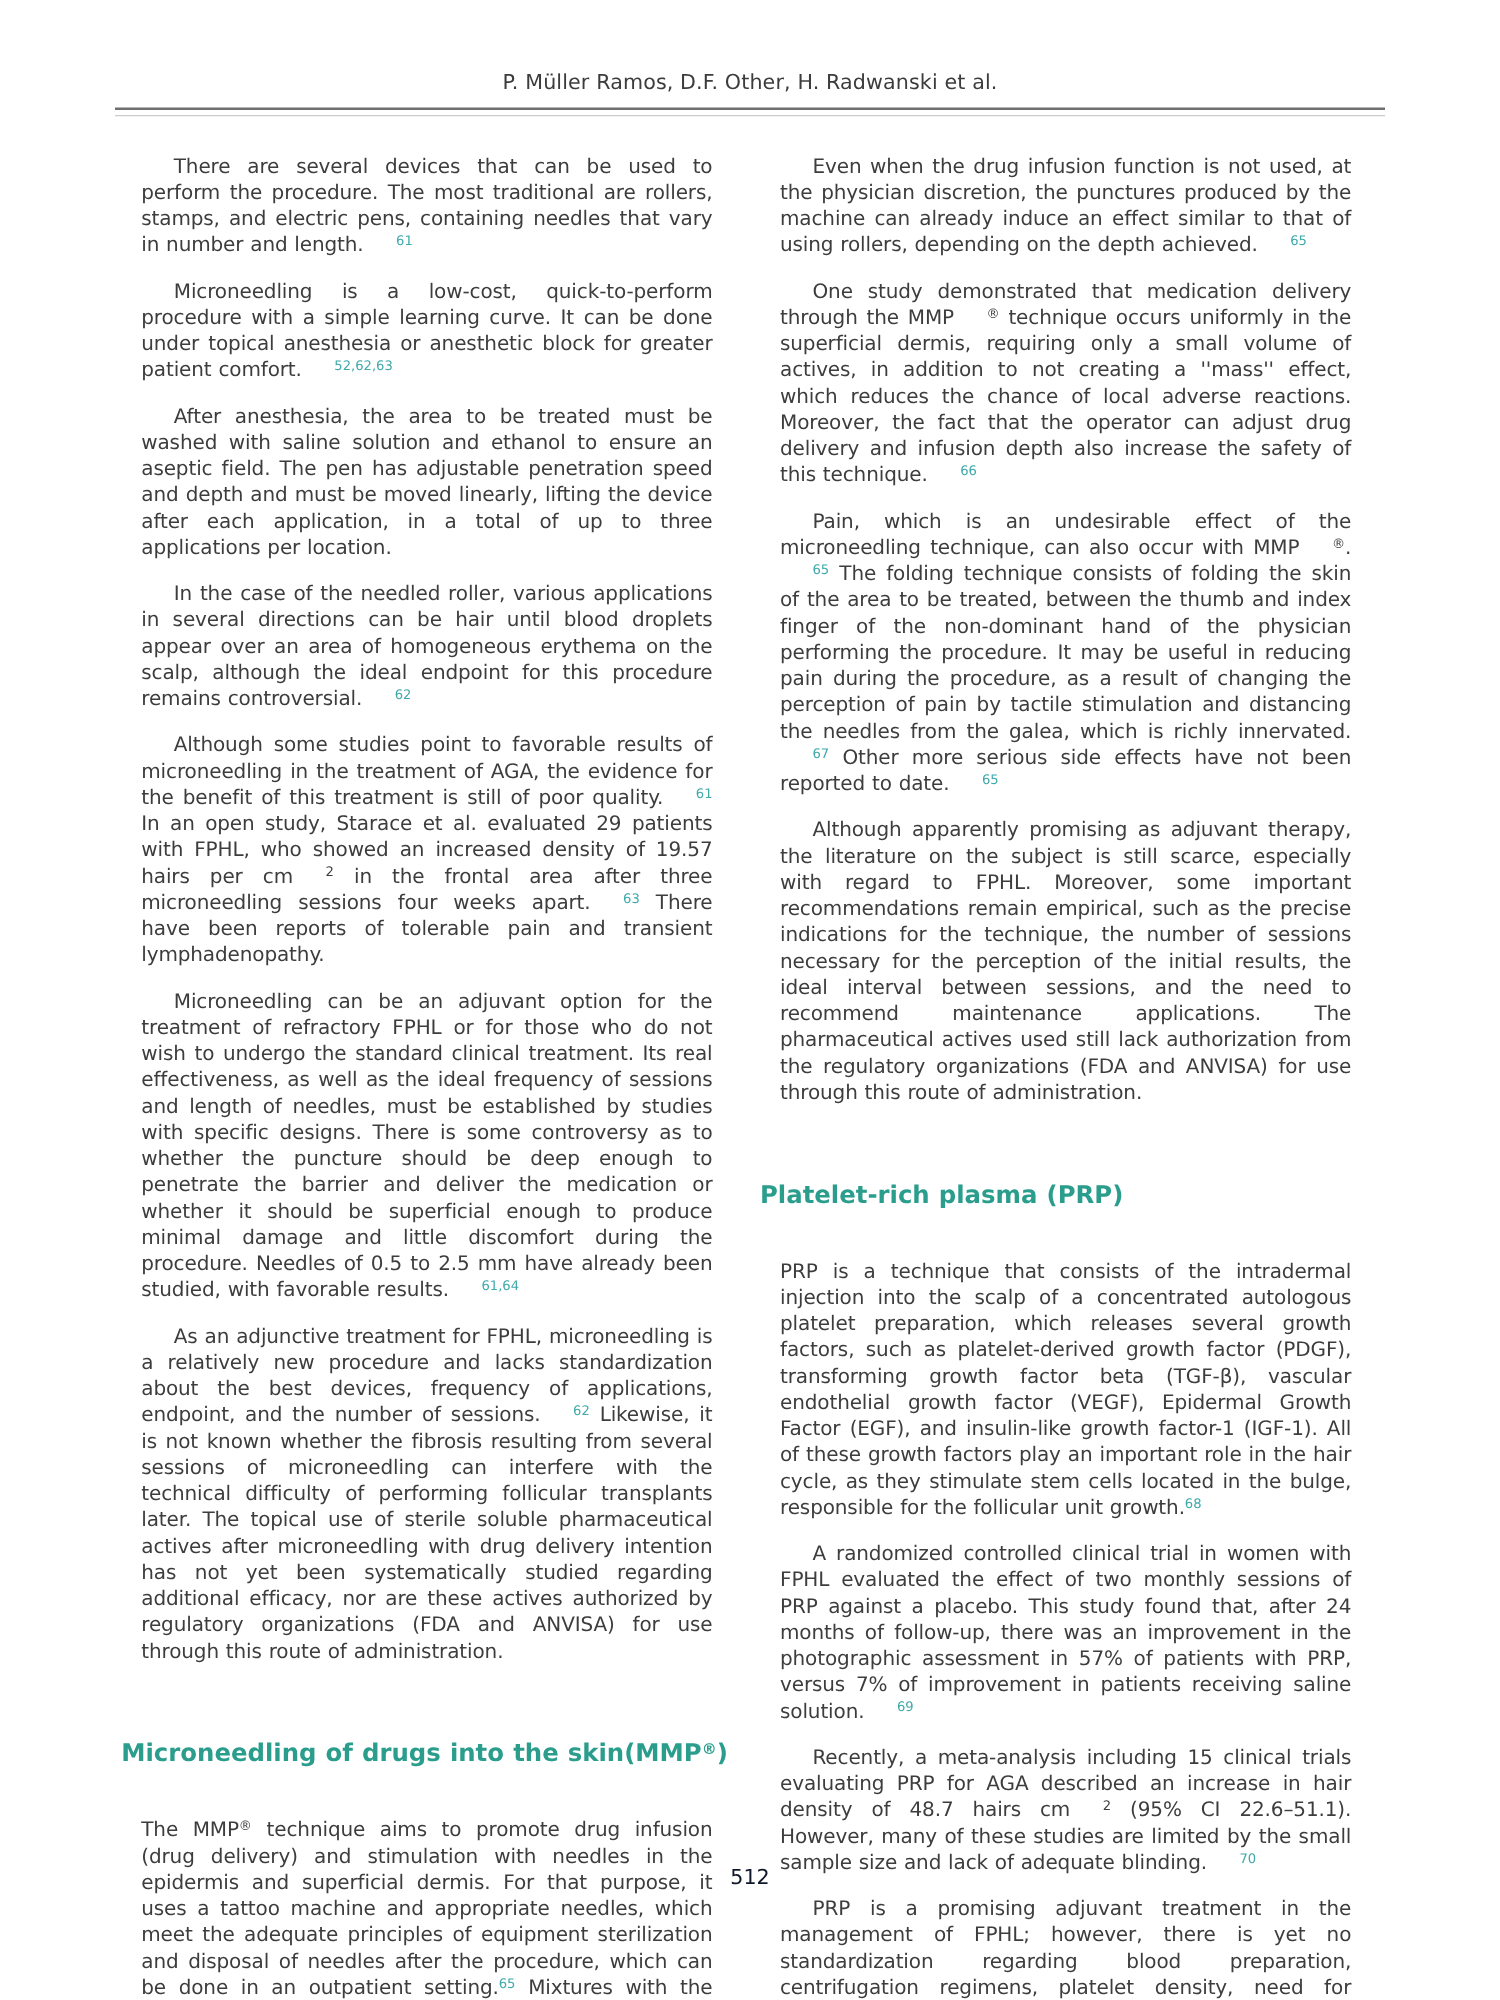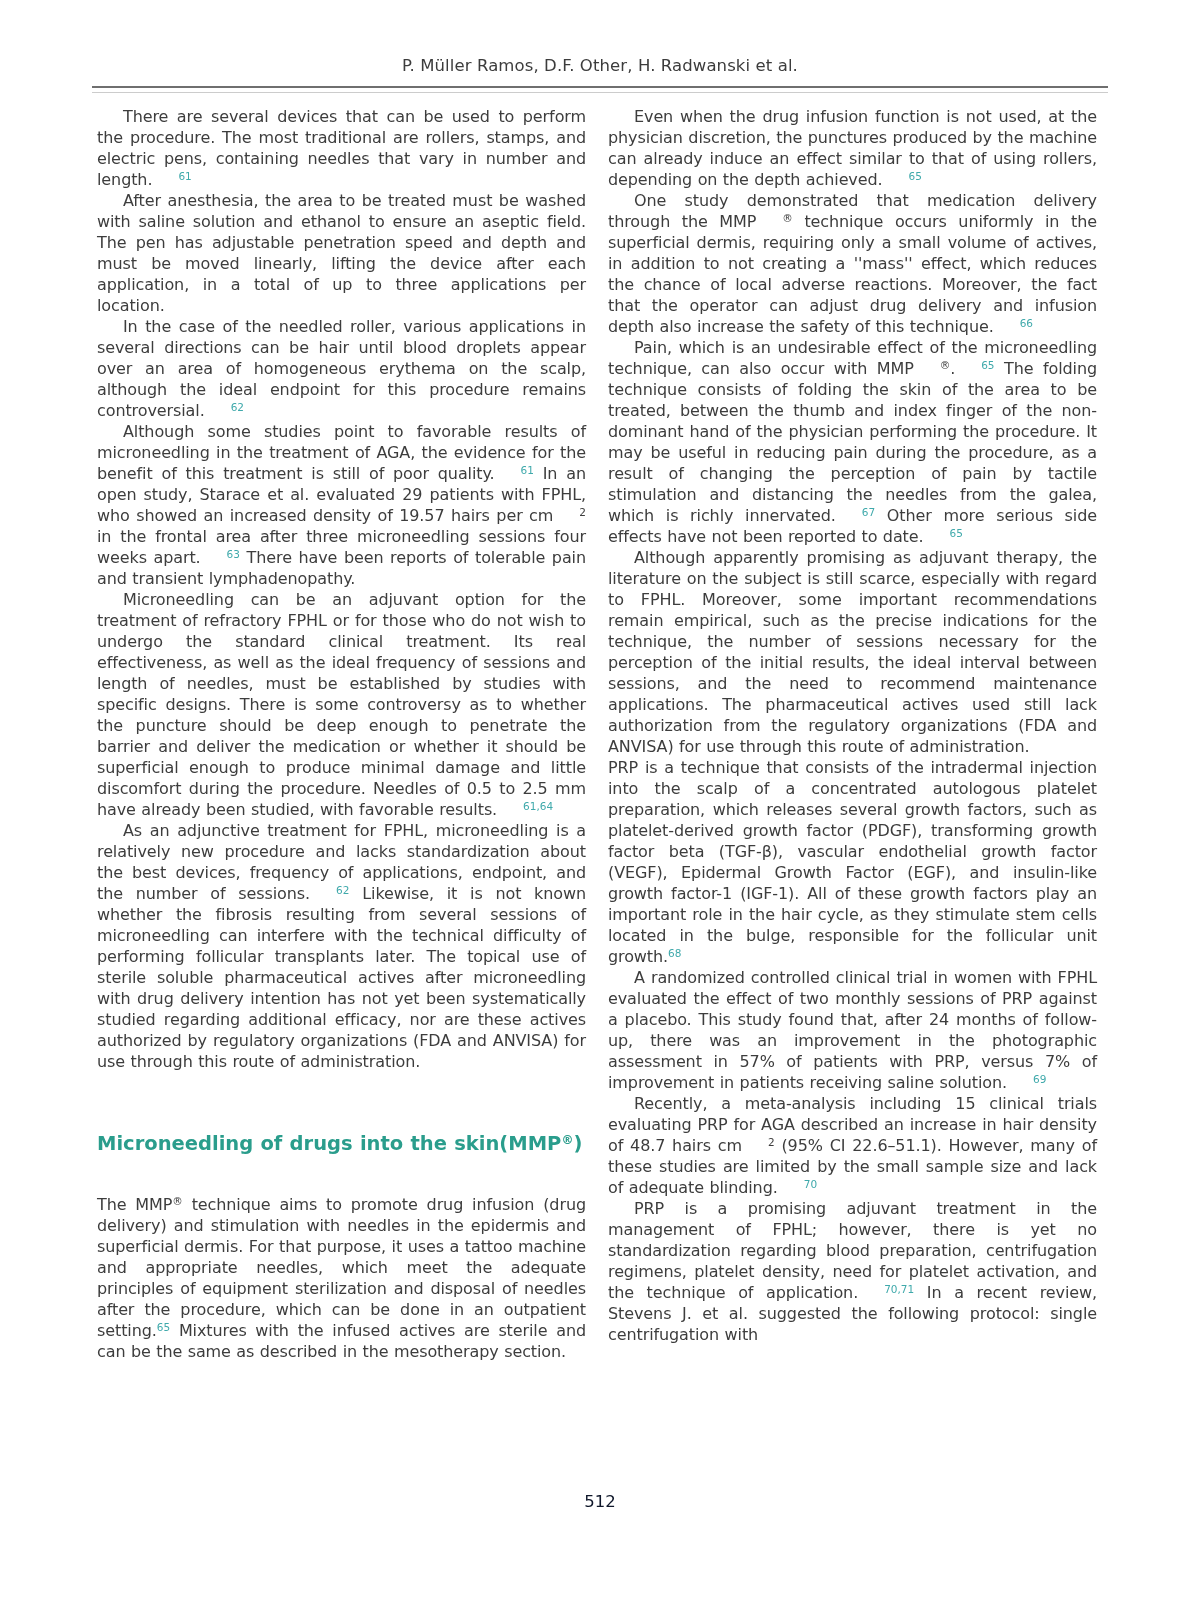--- a/index.html
+++ b/index.html
@@ -40,21 +40,21 @@
     gap: 22px;
   }
   .column {
     flex: 1 1 0;
     text-align: justify;
     font-size: 16px;
     line-height: 21px;
     letter-spacing: -0.1px;
     word-spacing: 0.5px;
   }
-  p.para { margin: 0; }
+  p.para { margin: 16px; }
   p.para.indent { text-indent: 26px; }
   h2.section-heading {
     color: var(--heading-color, #2a9d8c);
     font-size: 19.5px;
     line-height: 24px;
     font-weight: bold;
     margin: 60px 0 38px 0;
     text-align: left;
     letter-spacing: 0;
   }
@@ -82,33 +82,35 @@
 </head>
 <body>
 
 <div class="page" style="--heading-color: #2a9d8c; --ref-color: #3fa9ab; color: rgb(61, 61, 61);">
   <div class="running-head">P. Müller Ramos, D.F. Other, H. Radwanski et al.</div>
   <div class="header-rule"></div>
 
   <div class="columns">
     <div class="column" id="col-left">
         <p class="para indent"><span>There are several devices that can be used to perform the procedure. The most traditional are rollers, stamps, and electric pens, containing needles that vary in number and length.</span><span class="ref-sup">61</span></p>
+        <p class="para indent"><span>Microneedling is a low-cost, quick-to-perform procedure with a simple learning curve. It can be done under topical anesthesia or anesthetic block for greater patient comfort.</span><span class="ref-sup">52,62,63</span></p>
         <p class="para indent"><span>After anesthesia, the area to be treated must be washed with saline solution and ethanol to ensure an aseptic field. The pen has adjustable penetration speed and depth and must be moved linearly, lifting the device after each application, in a total of up to three applications per location.</span></p>
         <p class="para indent"><span>In the case of the needled roller, various applications in several directions can be hair until blood droplets appear over an area of homogeneous erythema on the scalp, although the ideal endpoint for this procedure remains controversial.</span><span class="ref-sup">62</span></p>
         <p class="para indent"><span>Although some studies point to favorable results of microneedling in the treatment of AGA, the evidence for the benefit of this treatment is still of poor quality.</span><span class="ref-sup">61</span><span> In an open study, Starace et al. evaluated 29 patients with FPHL, who showed an increased density of 19.57 hairs per cm</span><span class="dark-sup">2</span><span> in the frontal area after three microneedling sessions four weeks apart.</span><span class="ref-sup">63</span><span> There have been reports of tolerable pain and transient lymphadenopathy.</span></p>
         <p class="para indent"><span>Microneedling can be an adjuvant option for the treatment of refractory FPHL or for those who do not wish to undergo the standard clinical treatment. Its real effectiveness, as well as the ideal frequency of sessions and length of needles, must be established by studies with specific designs. There is some controversy as to whether the puncture should be deep enough to penetrate the barrier and deliver the medication or whether it should be superficial enough to produce minimal damage and little discomfort during the procedure. Needles of 0.5 to 2.5 mm have already been studied, with favorable results.</span><span class="ref-sup">61,64</span></p>
         <p class="para indent"><span>As an adjunctive treatment for FPHL, microneedling is a relatively new procedure and lacks standardization about the best devices, frequency of applications, endpoint, and the number of sessions.</span><span class="ref-sup">62</span><span> Likewise, it is not known whether the fibrosis resulting from several sessions of microneedling can interfere with the technical difficulty of performing follicular transplants later. The topical use of sterile soluble pharmaceutical actives after microneedling with drug delivery intention has not yet been systematically studied regarding additional efficacy, nor are these actives authorized by regulatory organizations (FDA and ANVISA) for use through this route of administration.</span></p>
         <h2 class="section-heading"><span>Microneedling of drugs into the skin(MMP</span><span class="dark-sup">®</span><span>)</span></h2>
         <p class="para"><span>The MMP</span><span class="dark-sup">®</span><span> technique aims to promote drug infusion (drug delivery) and stimulation with needles in the epidermis and superficial dermis. For that purpose, it uses a tattoo machine and appropriate needles, which meet the adequate principles of equipment sterilization and disposal of needles after the procedure, which can be done in an outpatient setting.</span><span class="ref-sup">65</span><span> Mixtures with the infused actives are sterile and can be the same as described in the mesotherapy section.</span></p>
       </div>
     <div class="column" id="col-right">
         <p class="para indent"><span>Even when the drug infusion function is not used, at the physician discretion, the punctures produced by the machine can already induce an effect similar to that of using rollers, depending on the depth achieved.</span><span class="ref-sup">65</span></p>
         <p class="para indent"><span>One study demonstrated that medication delivery through the MMP</span><span class="dark-sup">®</span><span> technique occurs uniformly in the superficial dermis, requiring only a small volume of actives, in addition to not creating a ''mass'' effect, which reduces the chance of local adverse reactions. Moreover, the fact that the operator can adjust drug delivery and infusion depth also increase the safety of this technique.</span><span class="ref-sup">66</span></p>
         <p class="para indent"><span>Pain, which is an undesirable effect of the microneedling technique, can also occur with MMP</span><span class="dark-sup">®</span><span>.</span><span class="ref-sup">65</span><span> The folding technique consists of folding the skin of the area to be treated, between the thumb and index finger of the non-dominant hand of the physician performing the procedure. It may be useful in reducing pain during the procedure, as a result of changing the perception of pain by tactile stimulation and distancing the needles from the galea, which is richly innervated.</span><span class="ref-sup">67</span><span> Other more serious side effects have not been reported to date.</span><span class="ref-sup">65</span></p>
         <p class="para indent"><span>Although apparently promising as adjuvant therapy, the literature on the subject is still scarce, especially with regard to FPHL. Moreover, some important recommendations remain empirical, such as the precise indications for the technique, the number of sessions necessary for the perception of the initial results, the ideal interval between sessions, and the need to recommend maintenance applications. The pharmaceutical actives used still lack authorization from the regulatory organizations (FDA and ANVISA) for use through this route of administration.</span></p>
+        <h2 class="section-heading"><span>Platelet-rich plasma (PRP)</span></h2>
         <p class="para"><span>PRP is a technique that consists of the intradermal injection into the scalp of a concentrated autologous platelet preparation, which releases several growth factors, such as platelet-derived growth factor (PDGF), transforming growth factor beta (TGF-β), vascular endothelial growth factor (VEGF), Epidermal Growth Factor (EGF), and insulin-like growth factor-1 (IGF-1). All of these growth factors play an important role in the hair cycle, as they stimulate stem cells located in the bulge, responsible for the follicular unit growth.</span><span class="ref-sup">68</span></p>
         <p class="para indent"><span>A randomized controlled clinical trial in women with FPHL evaluated the effect of two monthly sessions of PRP against a placebo. This study found that, after 24 months of follow-up, there was an improvement in the photographic assessment in 57% of patients with PRP, versus 7% of improvement in patients receiving saline solution.</span><span class="ref-sup">69</span></p>
         <p class="para indent"><span>Recently, a meta-analysis including 15 clinical trials evaluating PRP for AGA described an increase in hair density of 48.7 hairs cm</span><span class="dark-sup">2</span><span> (95% CI 22.6–51.1). However, many of these studies are limited by the small sample size and lack of adequate blinding.</span><span class="ref-sup">70</span></p>
         <p class="para indent"><span>PRP is a promising adjuvant treatment in the management of FPHL; however, there is yet no standardization regarding blood preparation, centrifugation regimens, platelet density, need for platelet activation, and the technique of application.</span><span class="ref-sup">70,71</span><span> In a recent review, Stevens J. et al. suggested the following protocol: single centrifugation with</span></p>
       </div>
   </div>
 
   <div class="footer">
     <span>512</span>
   </div>

